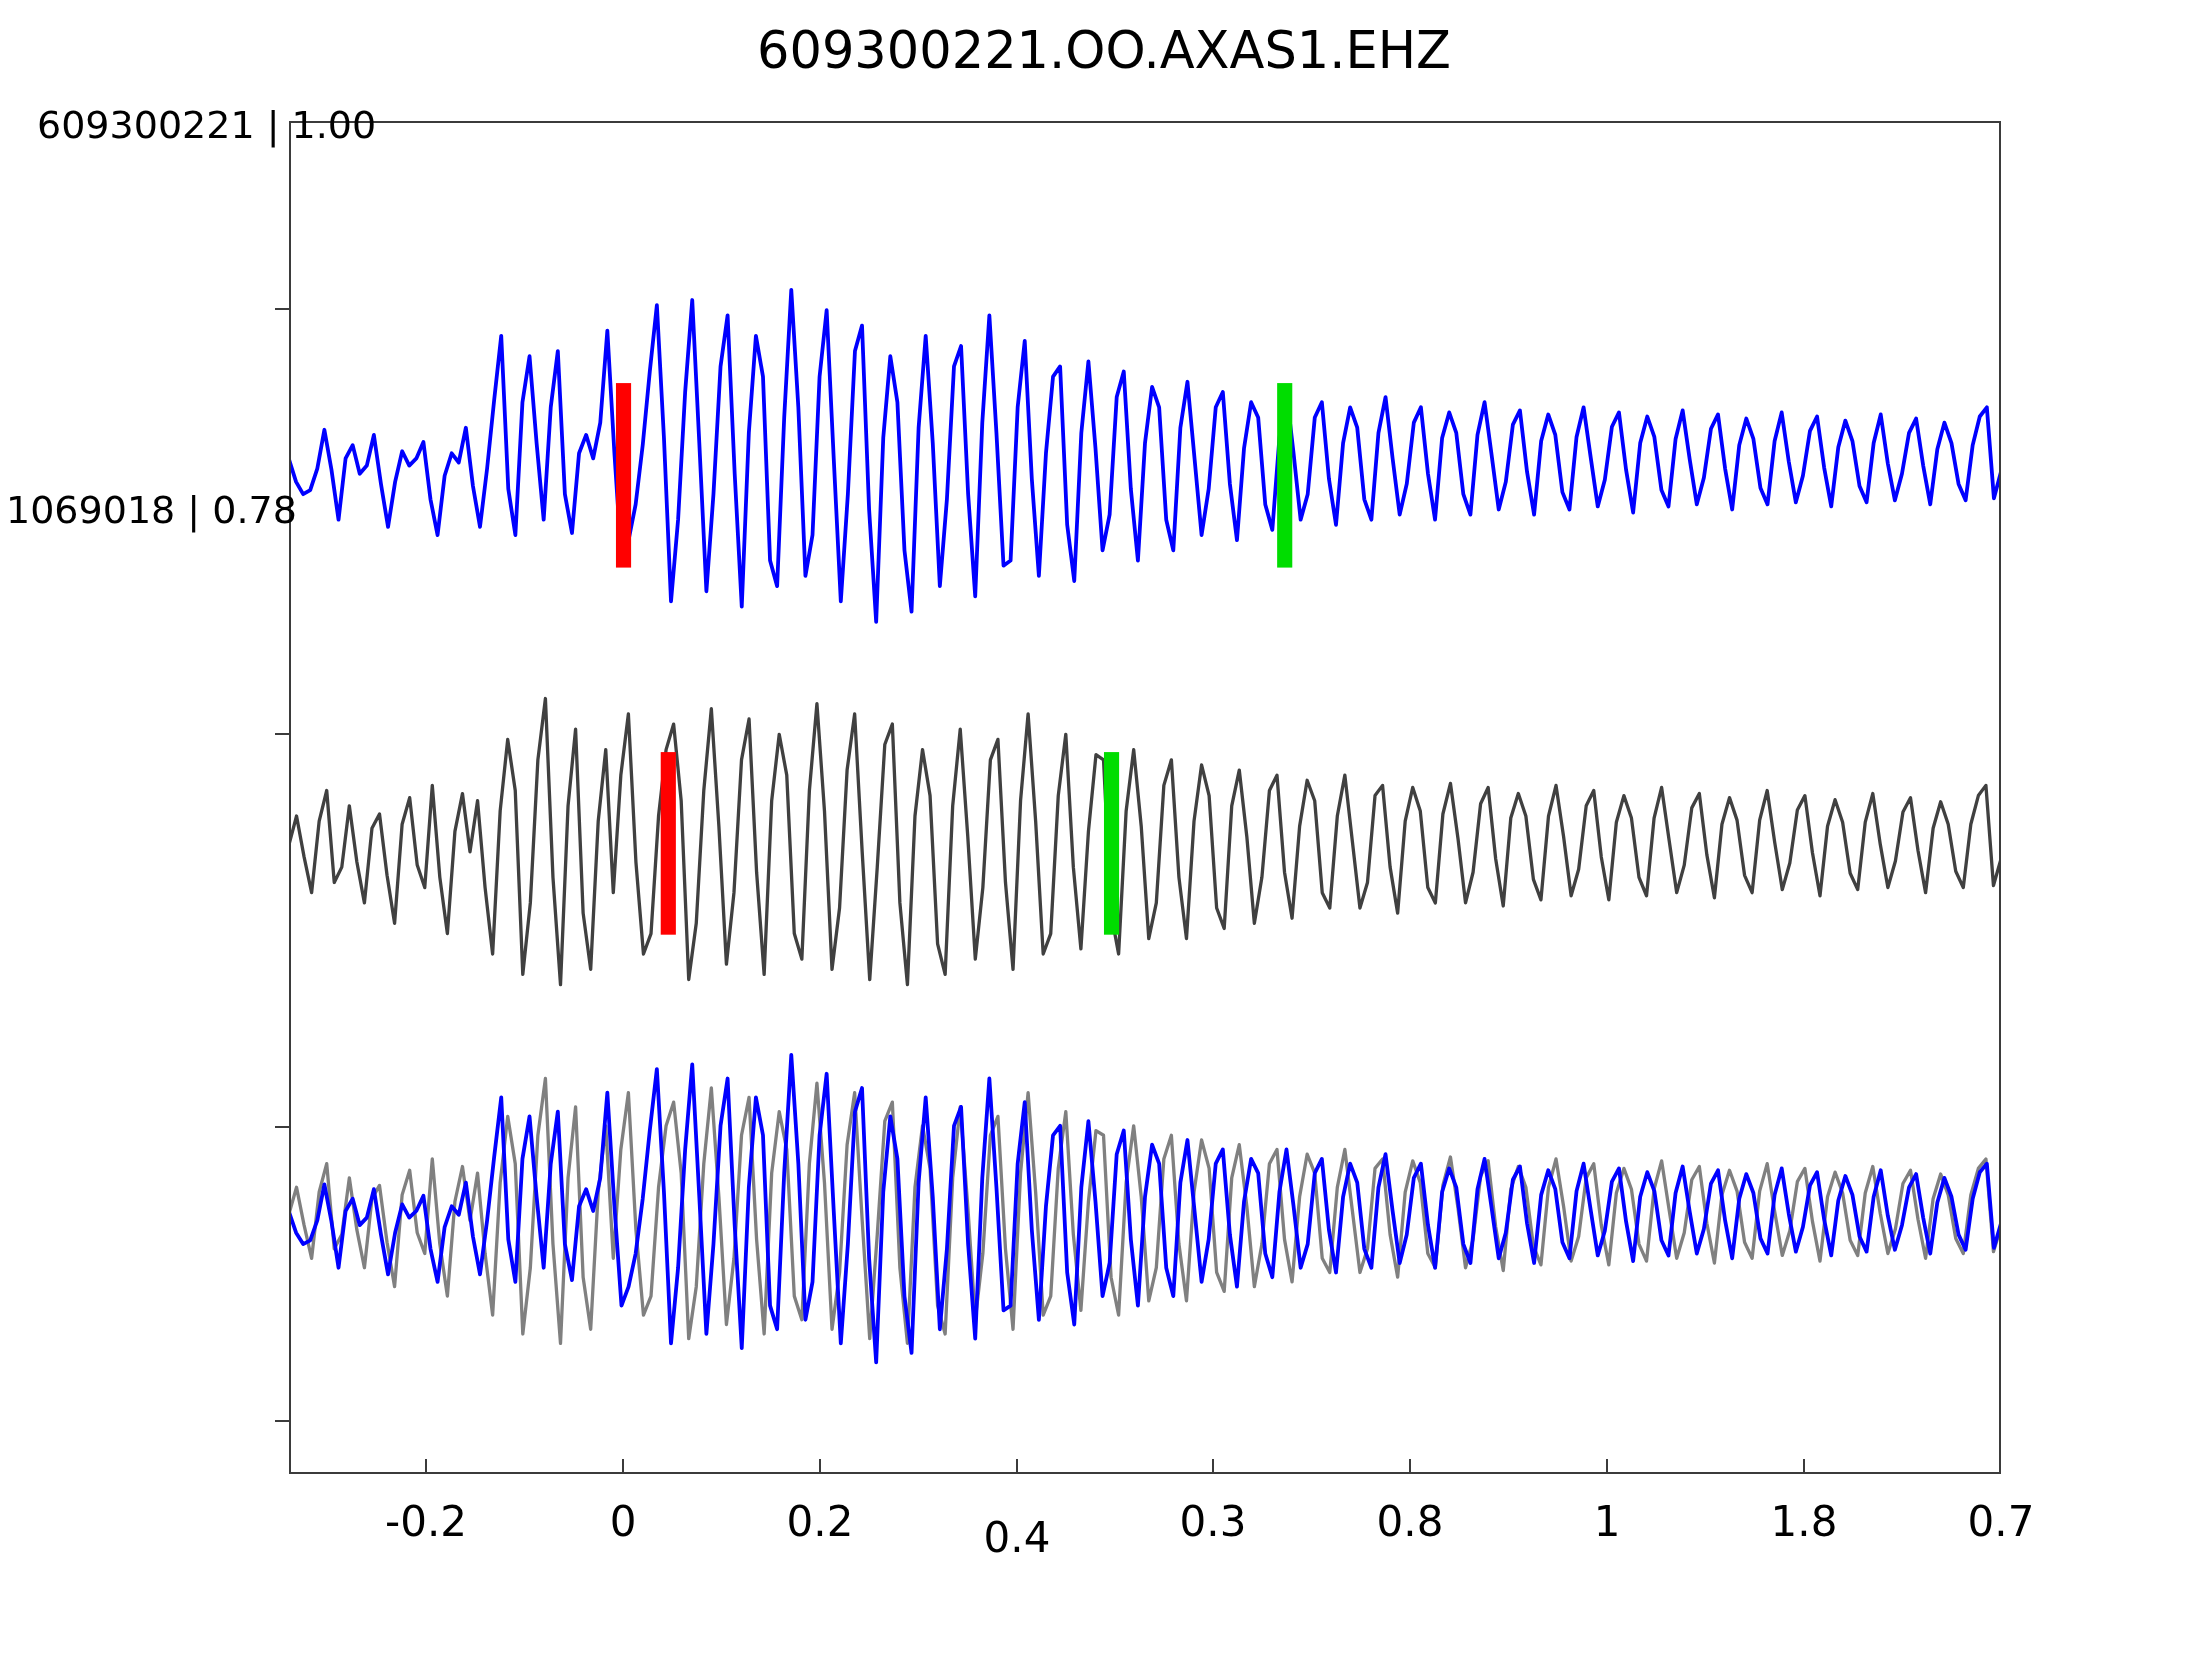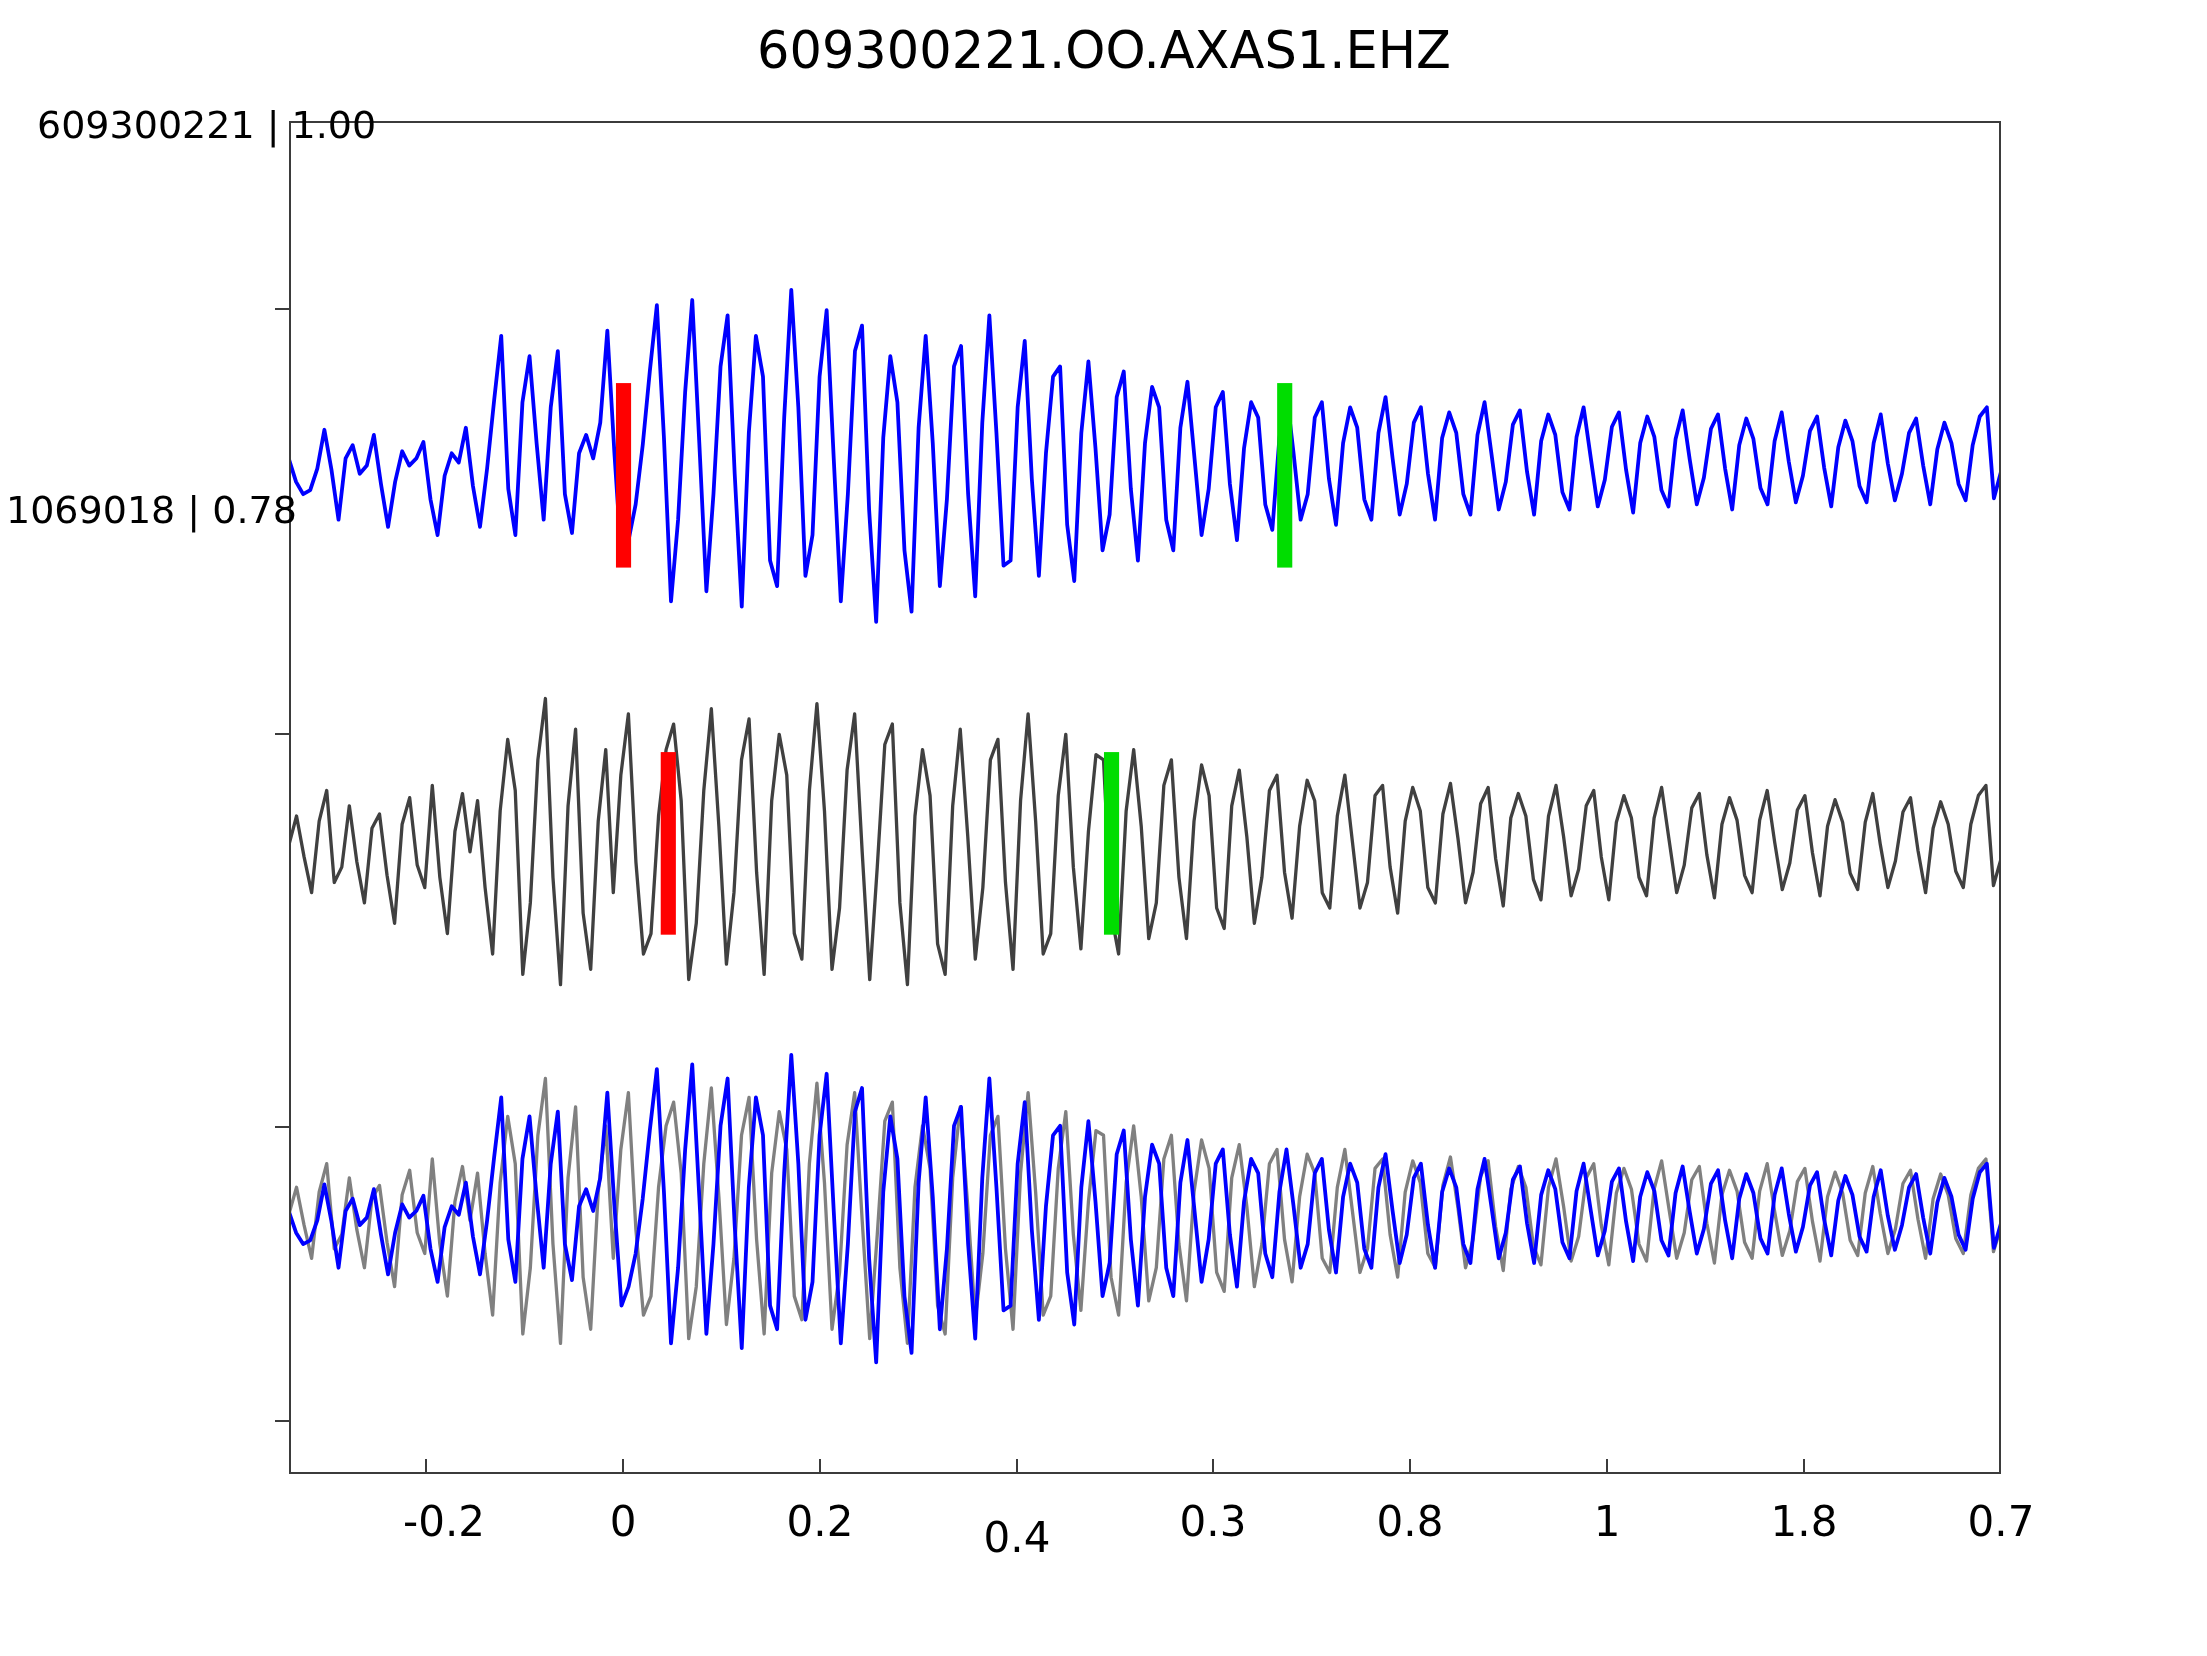--- a/index.html
+++ b/index.html
@@ -121,21 +121,21 @@
       <div class="xtick-mark" style="left: 622px;"></div>
       <div class="xtick-mark" style="left: 819px;"></div>
       <div class="xtick-mark" style="left: 1016px;"></div>
       <div class="xtick-mark" style="left: 1212px;"></div>
       <div class="xtick-mark" style="left: 1409px;"></div>
       <div class="xtick-mark" style="left: 1606px;"></div>
       <div class="xtick-mark" style="left: 1803px;"></div>
       <div class="xtick-mark" style="left: 1999px;"></div>
     </div>
   <div id="xtick-labels">
-      <div class="xtick-label" style="left: 426px; margin-left: 18px;">-0.2</div>
+      <div class="xtick-label" style="left: 426px;">-0.2</div>
       <div class="xtick-label" style="left: 623px;">0</div>
       <div class="xtick-label" style="left: 820px;">0.2</div>
       <div class="xtick-label" style="left: 1017px; margin-top: 16px;">0.4</div>
       <div class="xtick-label" style="left: 1213px;">0.3</div>
       <div class="xtick-label" style="left: 1410px;">0.8</div>
       <div class="xtick-label" style="left: 1607px;">1</div>
       <div class="xtick-label" style="left: 1804px;">1.8</div>
       <div class="xtick-label" style="left: 2001px;">0.7</div>
     </div>
   <div id="ytick-marks">

